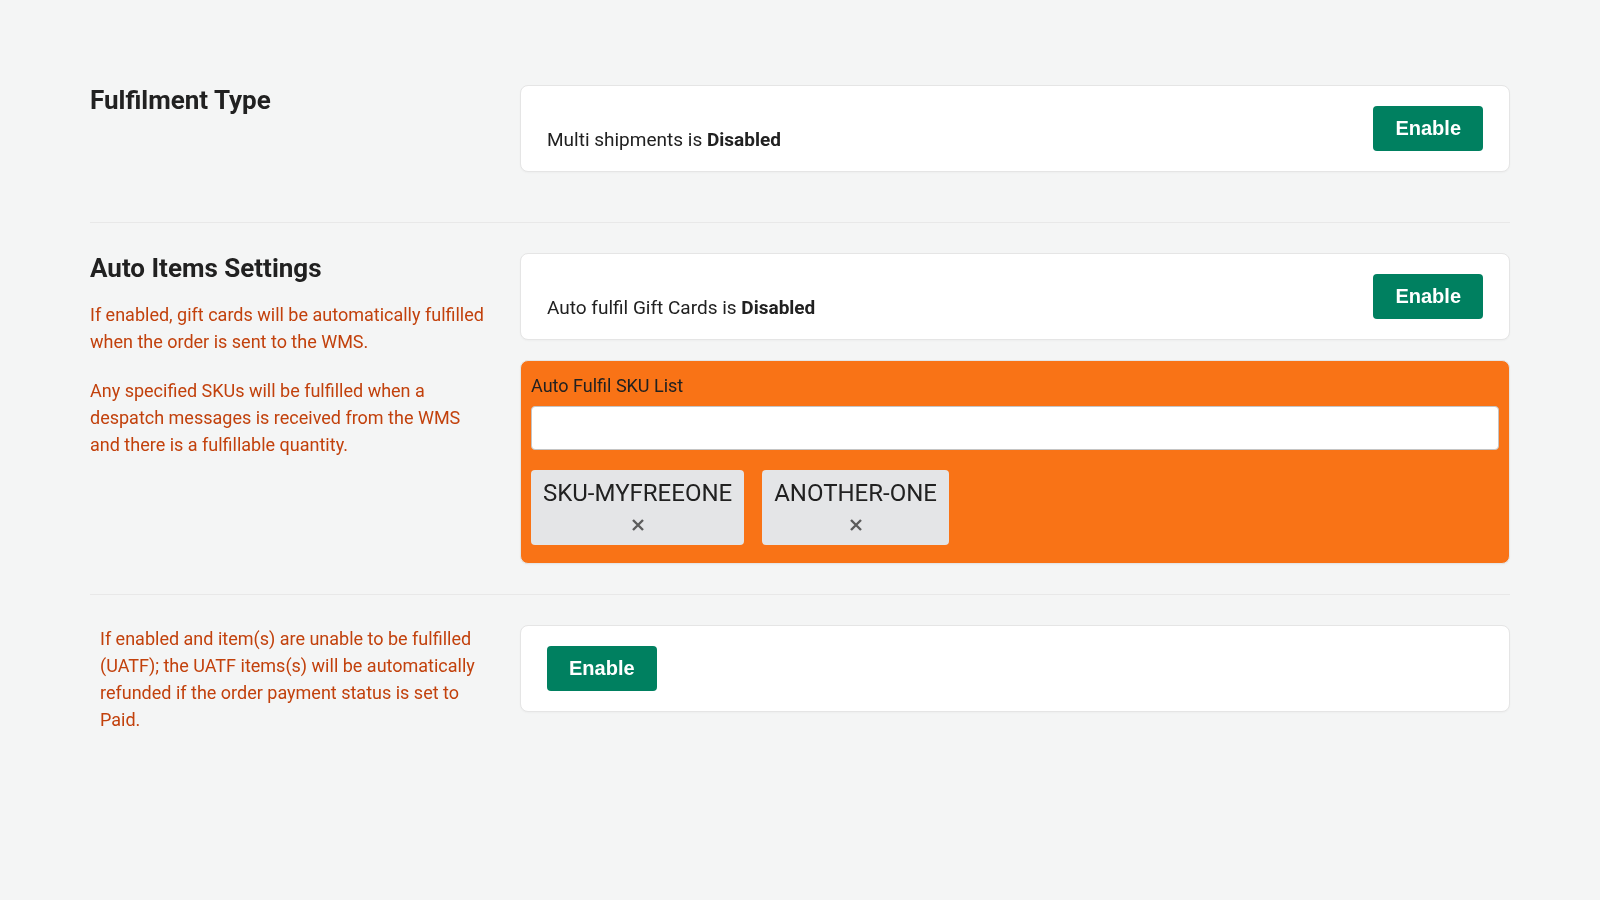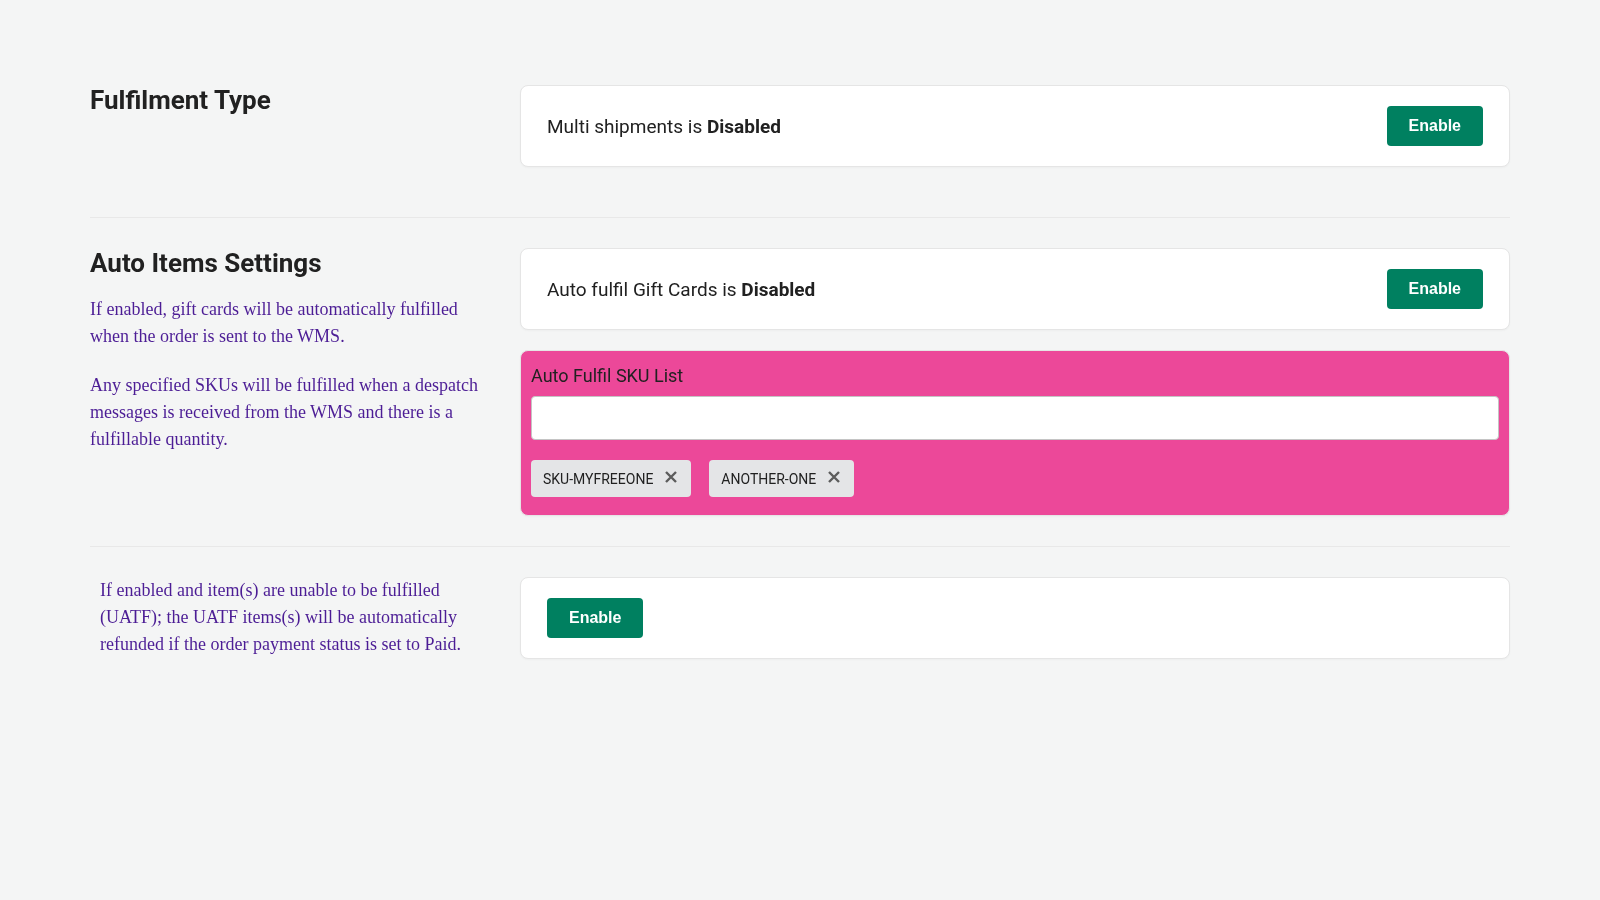--- a/index.html
+++ b/index.html
@@ -34,57 +34,56 @@
       flex: 1;
     }
     .section-title {
       font-size: 26px;
       font-weight: 700;
       margin-bottom: 18px;
     }
     .section-desc {
       font-size: 18px;
       line-height: 1.5;
-      color: #4c1d95;
+      color: #c2410c;
       margin-bottom: 22px;
-      font-family: Liberation Serif, serif;
     }
     .card {
       background: #fff;
       border: 1px solid #e5e5e5;
       border-radius: 8px;
       padding: 20px 26px;
       box-shadow: 0 1px 2px rgba(0,0,0,0.03);
       margin-bottom: 20px;
     }
     .card-row {
       display: flex;
-      align-items: center;
+      align-items: flex-end;
       justify-content: space-between;
       gap: 20px;
     }
     .status-text {
       font-size: 19px;
       color: #212121;
     }
     .status-text strong {
       font-weight: 700;
     }
     .btn-enable {
       background: #008060;
       color: #fff;
       border: none;
       border-radius: 4px;
       padding: 11px 22px;
-      font-size: 16px;
+      font-size: 20px;
       font-weight: 600;
       cursor: pointer;
     }
     .sku-card {
-      background: #ec4899;
+      background: #f97316;
       border: 1px solid #e5e5e5;
       border-radius: 8px;
       padding: 14px 10px 18px 10px;
       box-shadow: 0 1px 2px rgba(0,0,0,0.03);
     }
     .sku-label {
       font-size: 18px;
       color: #212121;
       margin-bottom: 10px;
       padding-left: 0px;
@@ -102,22 +101,23 @@
       gap: 18px;
       flex-wrap: wrap;
     }
     .tag {
       background: #e4e5e7;
       border-radius: 4px;
       padding: 9px 12px;
       display: inline-flex;
       align-items: center;
       gap: 10px;
-      font-size: 14px;
-      color: #212121;
+      font-size: 24px;
+      color: #212121;
+      flex-direction: column;
     }
     .tag-close {
       background: none;
       border: none;
       cursor: pointer;
       padding: 0;
       display: flex;
       align-items: center;
       justify-content: center;
       color: #5c5c5c;

